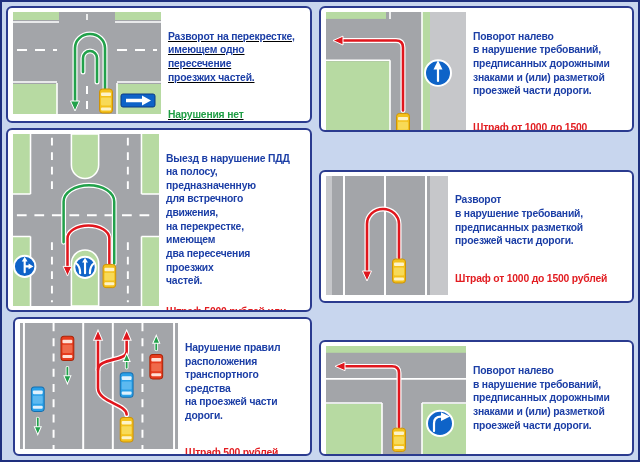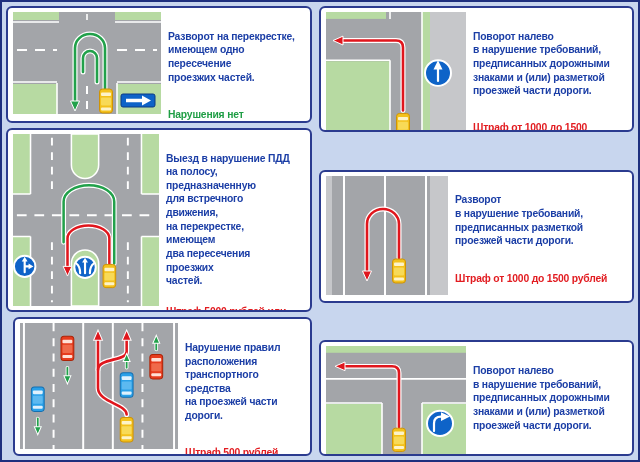--- a/index.html
+++ b/index.html
@@ -14,21 +14,21 @@
   .col{display:flex;flex-direction:column;}
   .col-left{width:306px;}
   .col-right{width:315px;gap:24px;}
   .panel{
     background:var(--panel-bg,#fff);
     border:2px solid var(--panel-border,#2b3b8f);
     border-radius:6px;
     display:flex;align-items:flex-start;
     padding:4px 6px 4px 5px;gap:7px;overflow:hidden;
   }
-  .p1{height:118px;margin-bottom:5px;}
+  .p1{height:118px;margin-bottom:5px;text-decoration:underline;}
   .p2{height:186px;margin-bottom:5px;}
   .p3{height:140px;margin-left:7px;}
   .p4{height:144px;margin-bottom:14px;}
   .p5{height:153px;margin-bottom:13px;}
   .p6{height:132px;}
   .diagram{flex:none;display:block;}
   .text{
     flex:1;padding-top:4px;
     font-size:11px;font-weight:bold;line-height:1.24;letter-spacing:-0.2px;
     white-space:pre-line;

